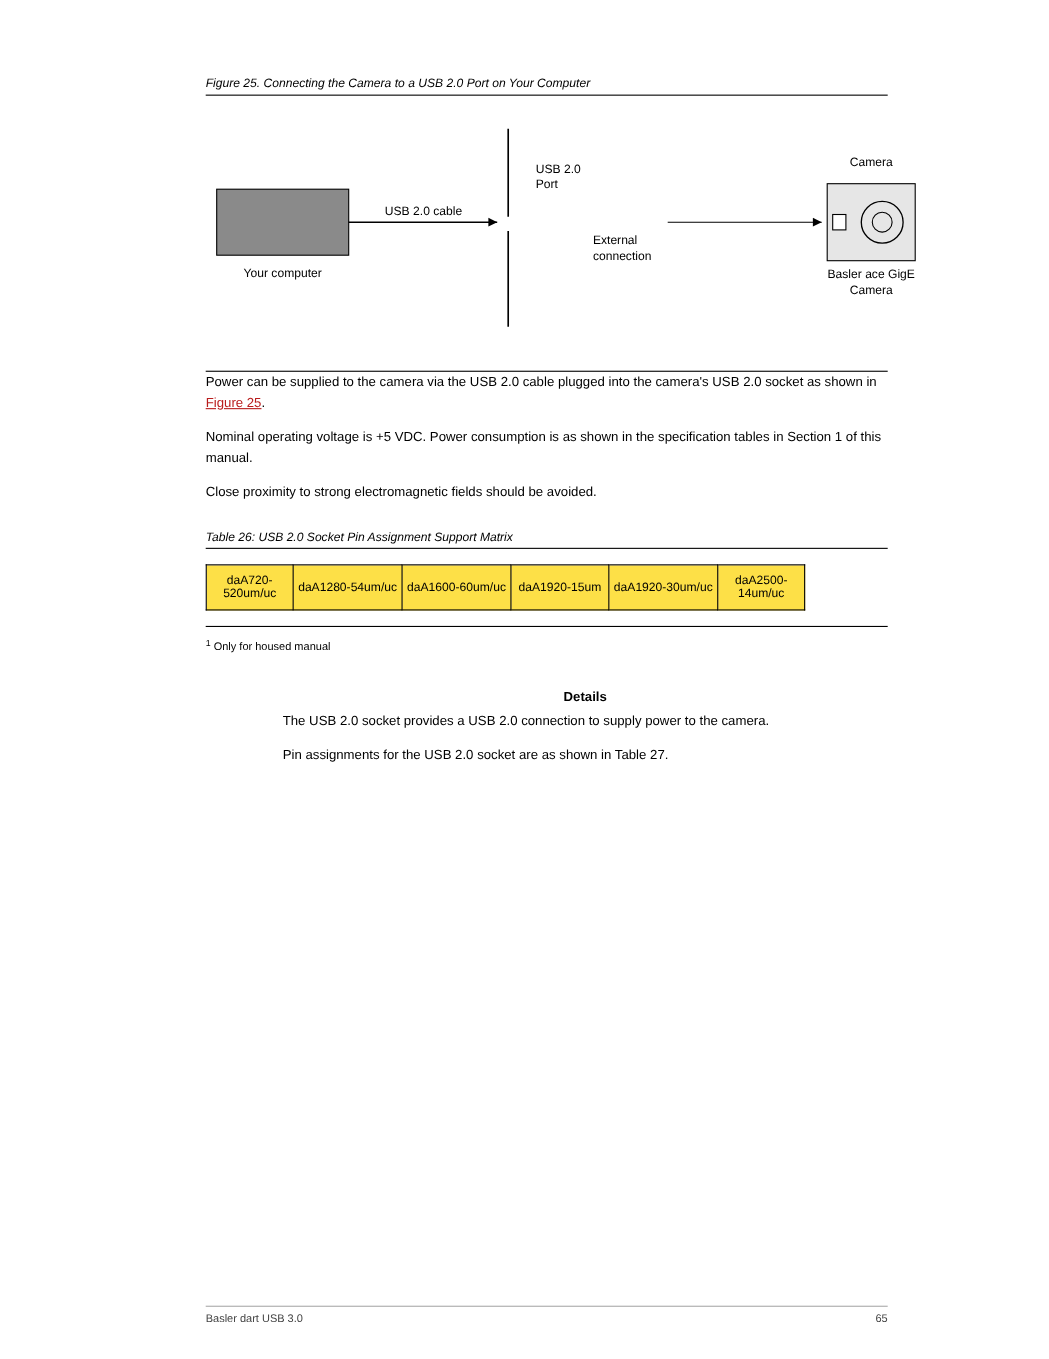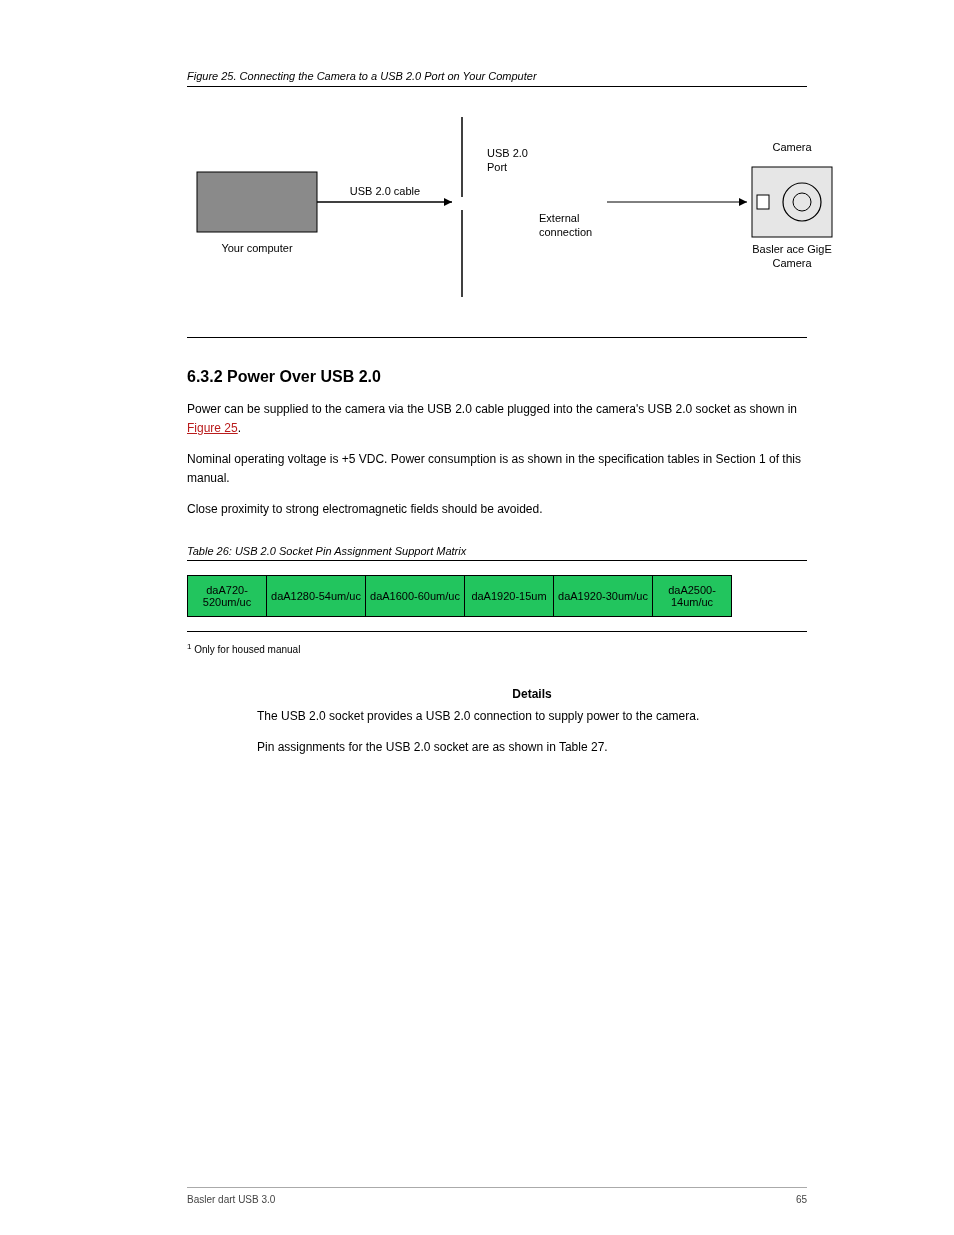--- a/index.html
+++ b/index.html
@@ -53,21 +53,21 @@
     font-size: 11px;
     font-style: italic;
     margin: 26px 0 3px 0;
   }
   table.cmd {
     border-collapse: collapse;
     margin: 14px 0 14px 0;
   }
   table.cmd td {
     border: 1px solid #000;
-    background: #22c55e;
+    background: #fde047;
     font-size: 11px;
     text-align: center;
     padding: 8px 4px;
   }
   .footnote {
     font-size: 10px;
     margin: 8px 0 0 0;
     line-height: 14px;
   }
   .footnote sup { font-size: 8px; vertical-align: super; }
@@ -135,21 +135,20 @@
       <circle cx="615" cy="115" r="19" fill="none" stroke="#000" stroke-width="1.2"></circle>
       <circle cx="615" cy="115" r="9" fill="none" stroke="#000" stroke-width="1"></circle>
       <text x="605" y="166" text-anchor="middle" font-size="11" font-family="Arial">Basler ace GigE</text>
       <text x="605" y="180" text-anchor="middle" font-size="11" font-family="Arial">Camera</text>
       <text x="605" y="64" text-anchor="middle" font-size="11" font-family="Arial">Camera</text>
     </svg>
   </div>
 
   <hr class="hr-thin">
 
-  <div class="section-title">6.3.2 Power Over USB 2.0</div>
 
   <div class="body-text">
     <p>
       <span>Power can be supplied to the camera via the USB 2.0 cable plugged into the camera's USB 2.0 socket as shown in </span><span class="link">Figure 25</span><span>.</span>
     </p>
     <p>Nominal operating voltage is +5 VDC. Power consumption is as shown in the specification tables in Section 1 of this manual.</p>
     <p>Close proximity to strong electromagnetic fields should be avoided.</p>
   </div>
 
   <p class="caption-table">Table 26: USB 2.0 Socket Pin Assignment Support Matrix</p>

